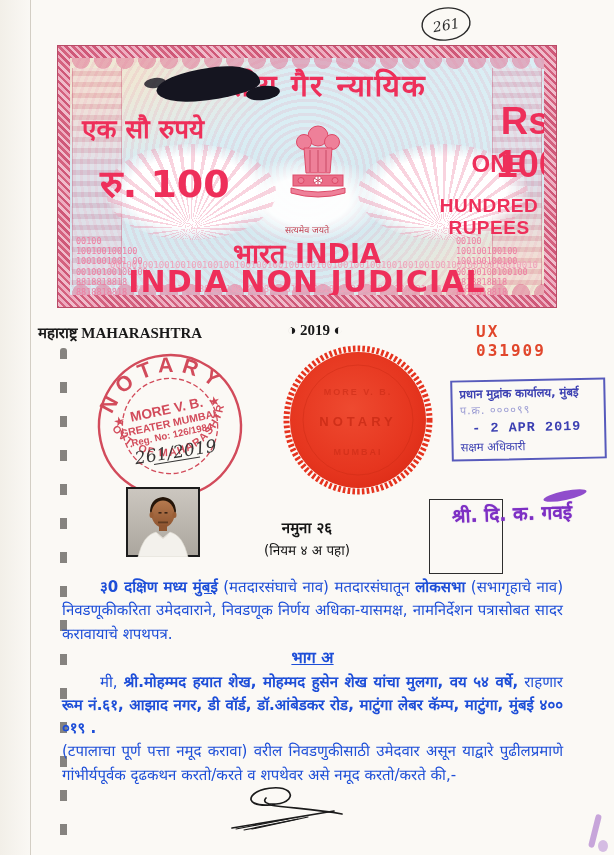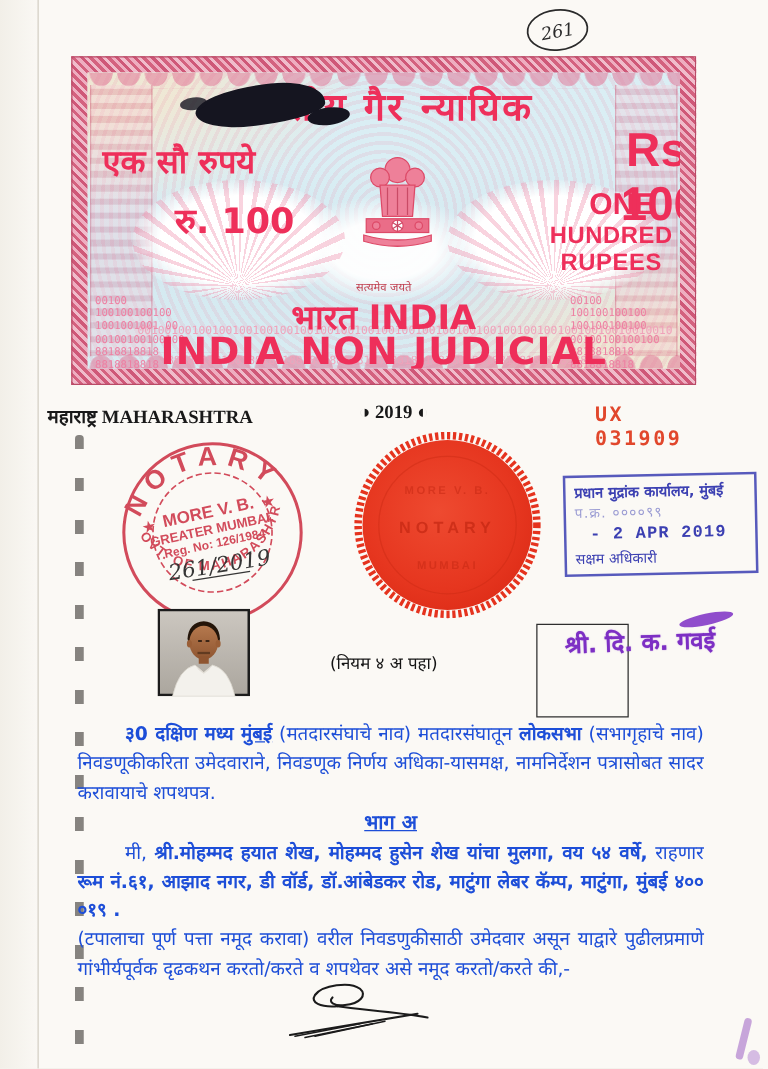--- a/index.html
+++ b/index.html
@@ -34,23 +34,23 @@
     background:repeating-conic-gradient(from -90deg at 50% 88%,rgba(236,120,155,.32) 0 3deg,rgba(255,255,255,0) 3deg 9deg),
                radial-gradient(ellipse,#ffffff 0 52%,rgba(255,255,255,0) 74%);}
   .wing.left{left:36px;top:86px;} .wing.right{left:288px;top:86px;}
   .st-title{position:absolute;top:6px;left:0;right:0;text-align:center;font-size:30px;font-weight:700;letter-spacing:2px;}
   .ink-blob{position:absolute;background:#151520;border-radius:58% 42% 55% 45%/55% 62% 38% 50%;transform:rotate(-7deg);z-index:6;}
   .blob-a{left:86px;top:10px;width:104px;height:32px;}
   .blob-b{left:176px;top:28px;width:34px;height:14px;border-radius:50%;}
   .blob-c{left:74px;top:20px;width:22px;height:10px;border-radius:50%;opacity:.8;}
   .st-ek{position:absolute;left:12px;top:52px;font-size:26px;font-weight:700;}
   .st-rs{position:absolute;left:358px;top:42px;width:132px;text-align:right;font-size:38px;font-weight:700;font-family:"Liberation Sans",sans-serif;}
-  .st-ru{position:absolute;left:30px;top:98px;font-size:28px;font-weight:700;margin-left:40px;}
+  .st-ru{position:absolute;left:30px;top:98px;font-size:38px;font-weight:700;}
   .st-one{position:absolute;left:365px;top:92px;width:125px;text-align:center;font-size:24px;font-weight:700;font-family:"Liberation Sans",sans-serif;}
-  .st-hr{position:absolute;left:340px;top:120px;width:158px;text-align:center;font-size:19px;font-weight:700;font-family:"Liberation Sans",sans-serif;letter-spacing:.5px;}
+  .st-hr{position:absolute;left:340px;top:137px;width:158px;text-align:center;font-size:19px;font-weight:700;font-family:"Liberation Sans",sans-serif;letter-spacing:.5px;}
   .st-motto{position:absolute;top:165px;left:0;right:0;text-align:center;font-size:9px;color:#c04050;z-index:3;}
   .st-bharat{position:absolute;top:176px;left:0;right:0;text-align:center;font-size:27px;font-weight:700;z-index:3;}
   .st-nj{position:absolute;top:206px;left:0;right:0;text-align:center;font-size:30px;font-weight:700;letter-spacing:1px;z-index:3;}
   .bin{position:absolute;top:178px;font-family:"DejaVu Sans Mono",monospace;font-size:8.5px;line-height:1.2;color:#ee7fa2;z-index:2;white-space:pre;}
   .bin-l{left:6px;} .bin-r{left:386px;}
   .bin-row{position:absolute;left:0;right:0;text-align:center;font-family:"DejaVu Sans Mono",monospace;font-size:9px;
     color:#f0a2ba;white-space:nowrap;overflow:hidden;z-index:1;}
   .bin-row.r1{top:202px;margin-left:34px;} .bin-row.r2{top:226px;}
   .emblem{position:absolute;left:203px;top:62px;z-index:2;}
 
@@ -239,20 +239,21 @@
     <ellipse cx="48.5" cy="28" rx="2" ry="3" fill="#9a5e36"></ellipse>
     <rect x="32.5" y="25" width="3" height="1.6" fill="#3a2415"></rect>
     <rect x="38.5" y="25" width="3" height="1.6" fill="#3a2415"></rect>
     <rect x="32" y="34.5" width="10" height="1.8" fill="#4a2d18" opacity=".7"></rect>
     <rect x="33" y="38" width="8" height="6" fill="#8f5530"></rect>
     <path d="M 12 70 Q 17 48 30 45 L 37 51 L 44 45 Q 57 48 62 70 Z" fill="#f3f1ec" stroke="#d7d3ca" stroke-width=".6"></path>
     <path d="M 30 45 L 37 51 L 44 45 L 41 49 L 37 52 L 33 49 Z" fill="#e2ded6"></path>
   </svg>
 
   <div class="form-no-block">
+    <div class="fn-1">नमुना २६</div>
     <div class="fn-2">(नियम ४ अ पहा)</div>
   </div>
 
   <div class="affidavit">
     <p class="indent"><b>३0 दक्षिण मध्य </b><b class="ul">मुंबई</b><span>  (मतदारसंघाचे नाव) मतदारसंघातून </span><b>लोकसभा</b><span> (सभागृहाचे नाव) निवडणूकीकरिता उमेदवाराने, निवडणूक निर्णय अधिका-यासमक्ष, नामनिर्देशन पत्रासोबत सादर करावायाचे शपथपत्र.</span></p>
     <p class="part-heading">भाग अ</p>
     <p class="indent"><span>मी, </span><b>श्री.मोहम्मद हयात शेख, मोहम्मद हुसेन शेख यांचा मुलगा, वय ५४ वर्षे,</b><span> राहणार </span><b>रूम नं.६१, आझाद नगर, डी वॉर्ड, डॉ.आंबेडकर रोड, माटुंगा लेबर कॅम्प, माटुंगा, मुंबई ४०० ०१९ .</b></p>
     <p>(टपालाचा पूर्ण पत्ता नमूद करावा) वरील निवडणुकीसाठी उमेदवार असून याद्वारे पुढीलप्रमाणे गांभीर्यपूर्वक दृढकथन करतो/करते व शपथेवर असे नमूद करतो/करते की,-</p>
   </div>
 

